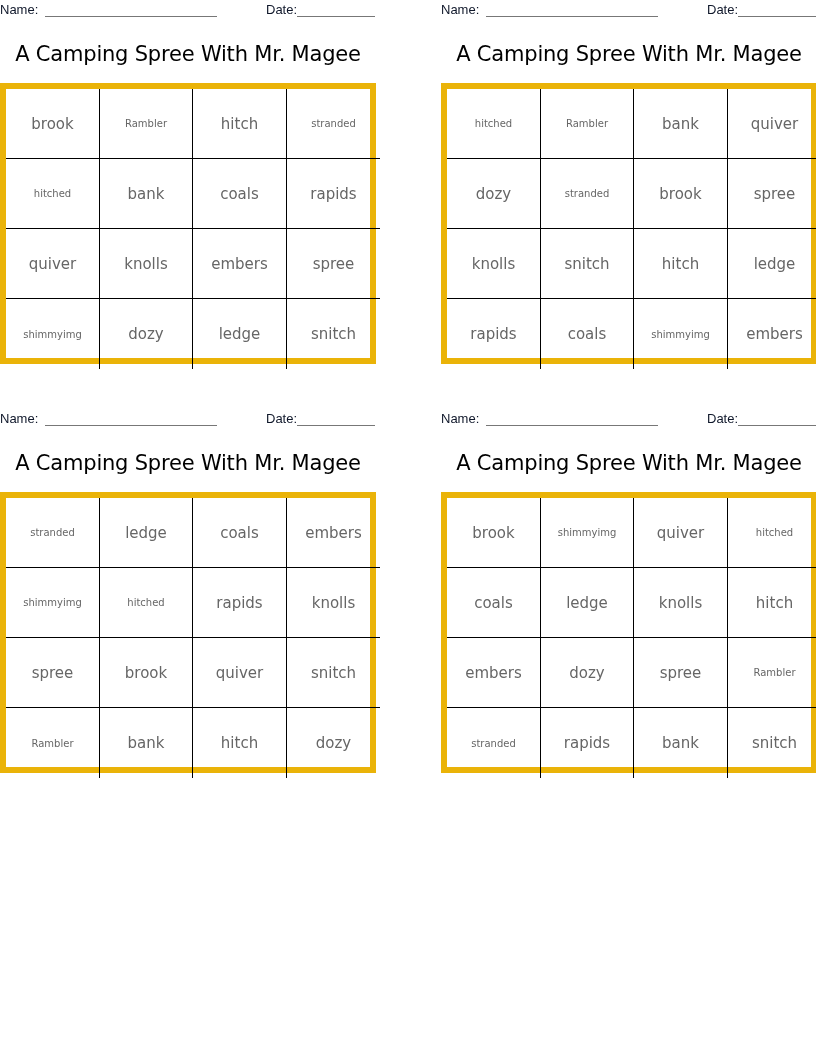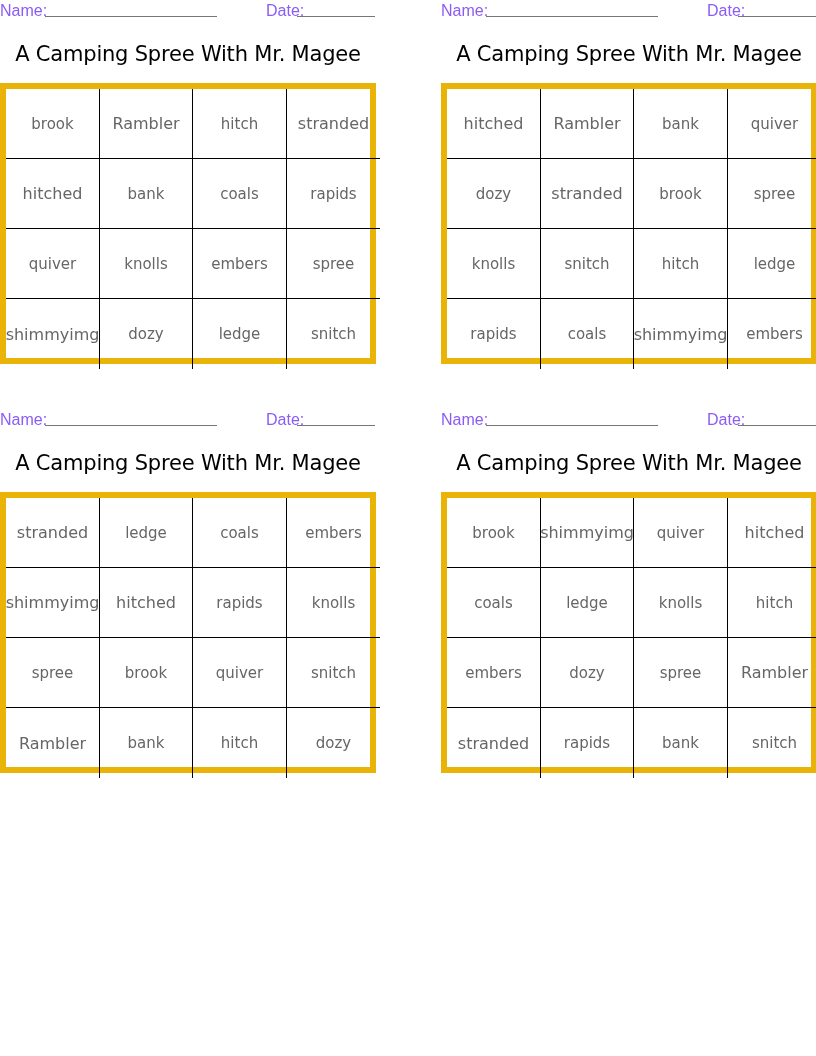--- a/index.html
+++ b/index.html
@@ -1,33 +1,33 @@
 <!DOCTYPE html>
 <html><head>
 <meta charset="utf-8">
 <style>
   html, body { margin:0; padding:0; background:#ffffff; }
   body { width:816px; height:1056px; position:relative; overflow:hidden; }
   .card { position:absolute; width:376px; }
   .hdr { position:absolute; top:2px; left:0; width:376px; height:18px;
-         font-family:"Liberation Sans", sans-serif; font-size:16px; color:#8b5cf6; white-space:nowrap; }
+         font-family:"Liberation Sans", sans-serif; font-size:13px; color:#0f172a; white-space:nowrap; }
   .hdr .name-label { position:absolute; left:0; top:0; }
   .hdr .name-line { position:absolute; left:45px; top:14px; width:172px; border-bottom:1px solid #777; }
   .hdr .date-label { position:absolute; left:260px; top:0;margin-left:6px; }
   .hdr .date-line { position:absolute; left:297px; top:14px; width:78px; border-bottom:1px solid #777; }
   .title { position:absolute; top:42px; left:0; width:376px; text-align:center;
            font-family:"DejaVu Sans", sans-serif; font-size:21px; color:#000; letter-spacing:-0.2px; }
   .grid { position:absolute; top:83px; left:0; width:374px; height:280px;
           border:6px solid #eab308; display:grid;
           grid-template-columns: 94px 93px 94px 93px; grid-template-rows: repeat(4, 70px); box-sizing:border-box; width:376px; height:281px; }
   .cell { border-right:1px solid #000; border-bottom:1px solid #000; display:flex; align-items:center; justify-content:center;
           font-family:"DejaVu Sans", sans-serif; color:#666; font-size:15px; }
   .cell.c3 { border-right:none; }
   .cell.r3 { border-bottom:none; }
-  .cell.small { font-size:16px; }
+  .cell.small { font-size:10px; }
 </style>
 </head>
 <body>
 
 <div id="cards-root">
     <div class="card" style="left: 0px; top: 0px;">
       <div class="hdr">
         <span class="name-label">Name:</span>
         <span class="name-line"></span>
         <span class="date-label">Date:</span>

